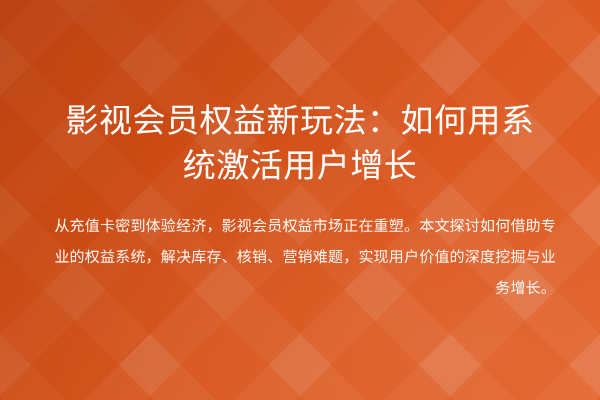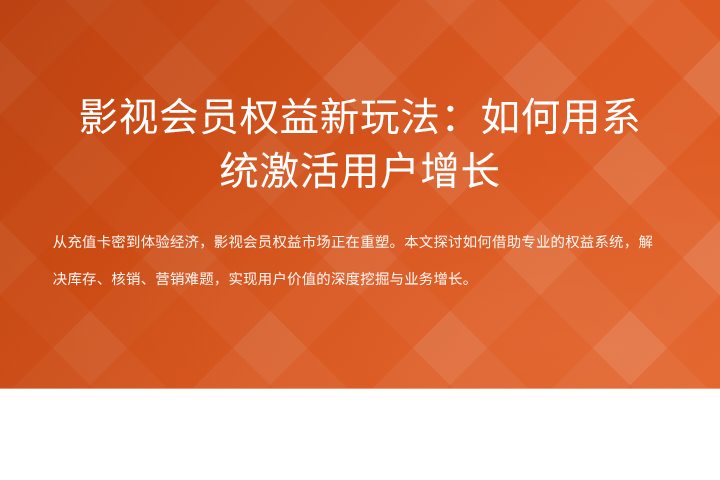--- a/index.html
+++ b/index.html
@@ -5,21 +5,21 @@
 <style>
   html, body {
     margin: 0;
     padding: 0;
     background: #ffffff;
   }
 
   #card {
     position: relative;
     width: 600px;
-    height: 324px;
+    height: 400px;
     overflow: hidden;
     font-family: "Liberation Sans", "DejaVu Sans", sans-serif;
     background: linear-gradient(135deg, #c8430e 0%, #d2490f 28%, #da5015 58%, #e2581c 100%);
   }
 
   
   .pattern-layer {
     position: absolute;
     inset: 0;
     pointer-events: none;
@@ -72,25 +72,25 @@
     line-height: 45px;
     font-weight: 400;
     letter-spacing: 0.5px;
     text-align: center;
     white-space: pre-line;
   }
 
   .subtitle {
     margin: 22px 0 0 0;
     color: rgba(255, 255, 255, 0.93);
-    font-size: 12px;
+    font-size: 15px;
     line-height: 31px;
     font-weight: 400;
     letter-spacing: 0.2px;
-    text-align: left;
+    text-align: right;
     padding: 0 6px;
   }
 </style>
 </head>
 <body>
 
 <div id="card">
 
   <div class="pattern-layer">
 

